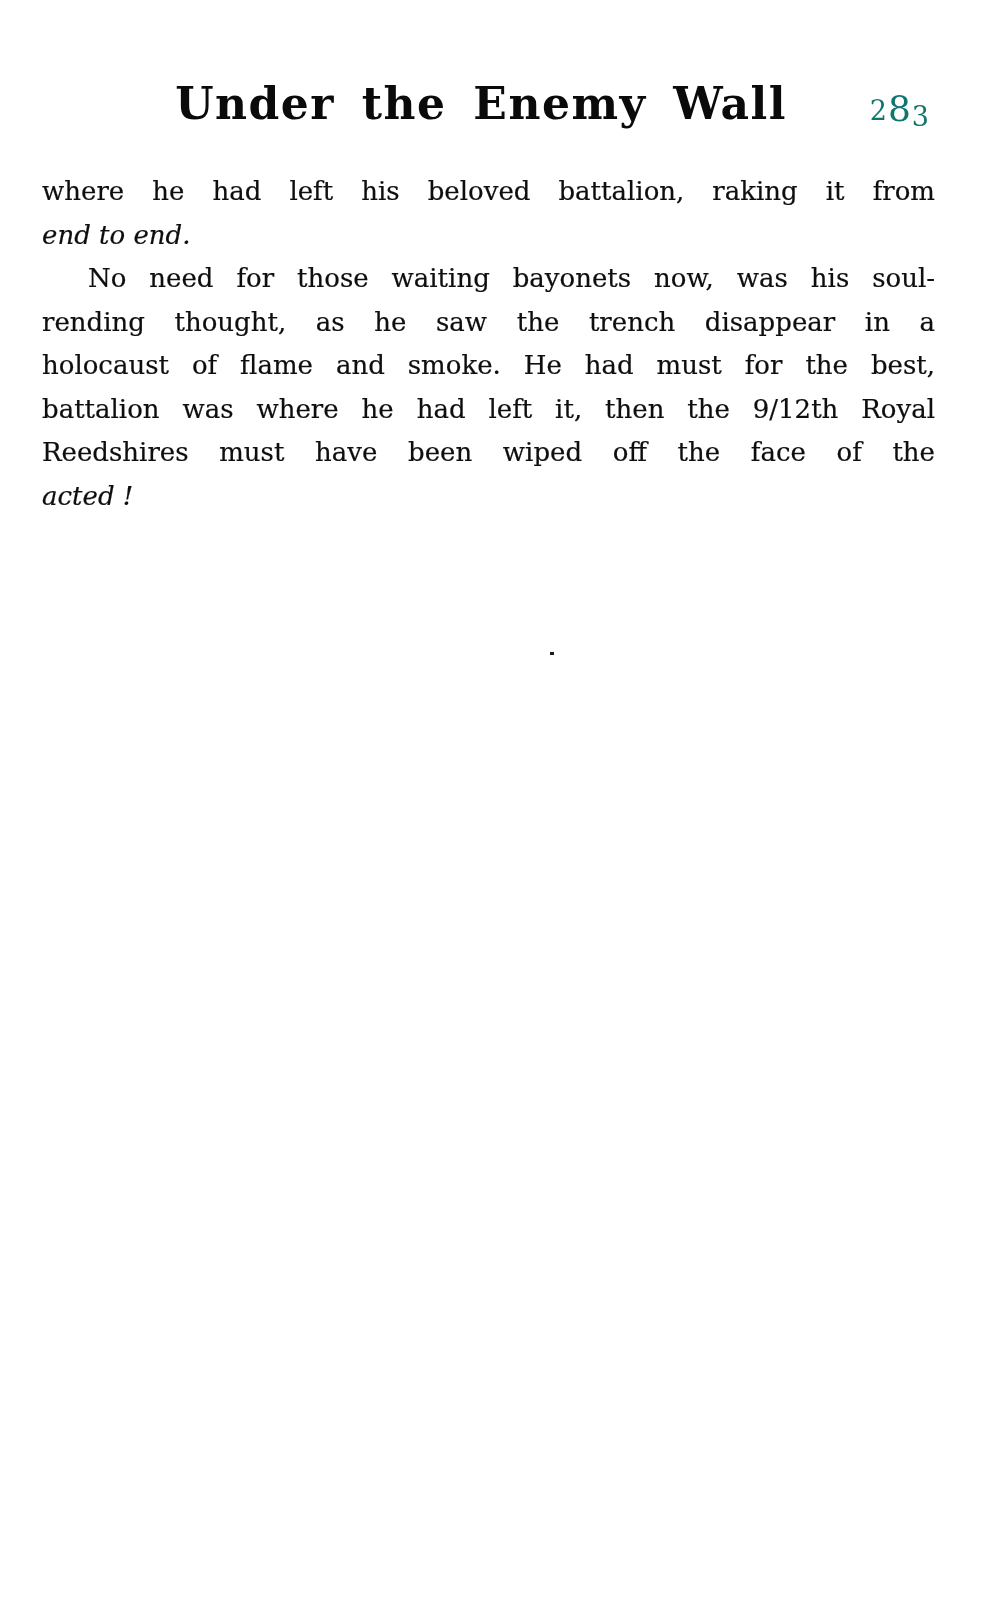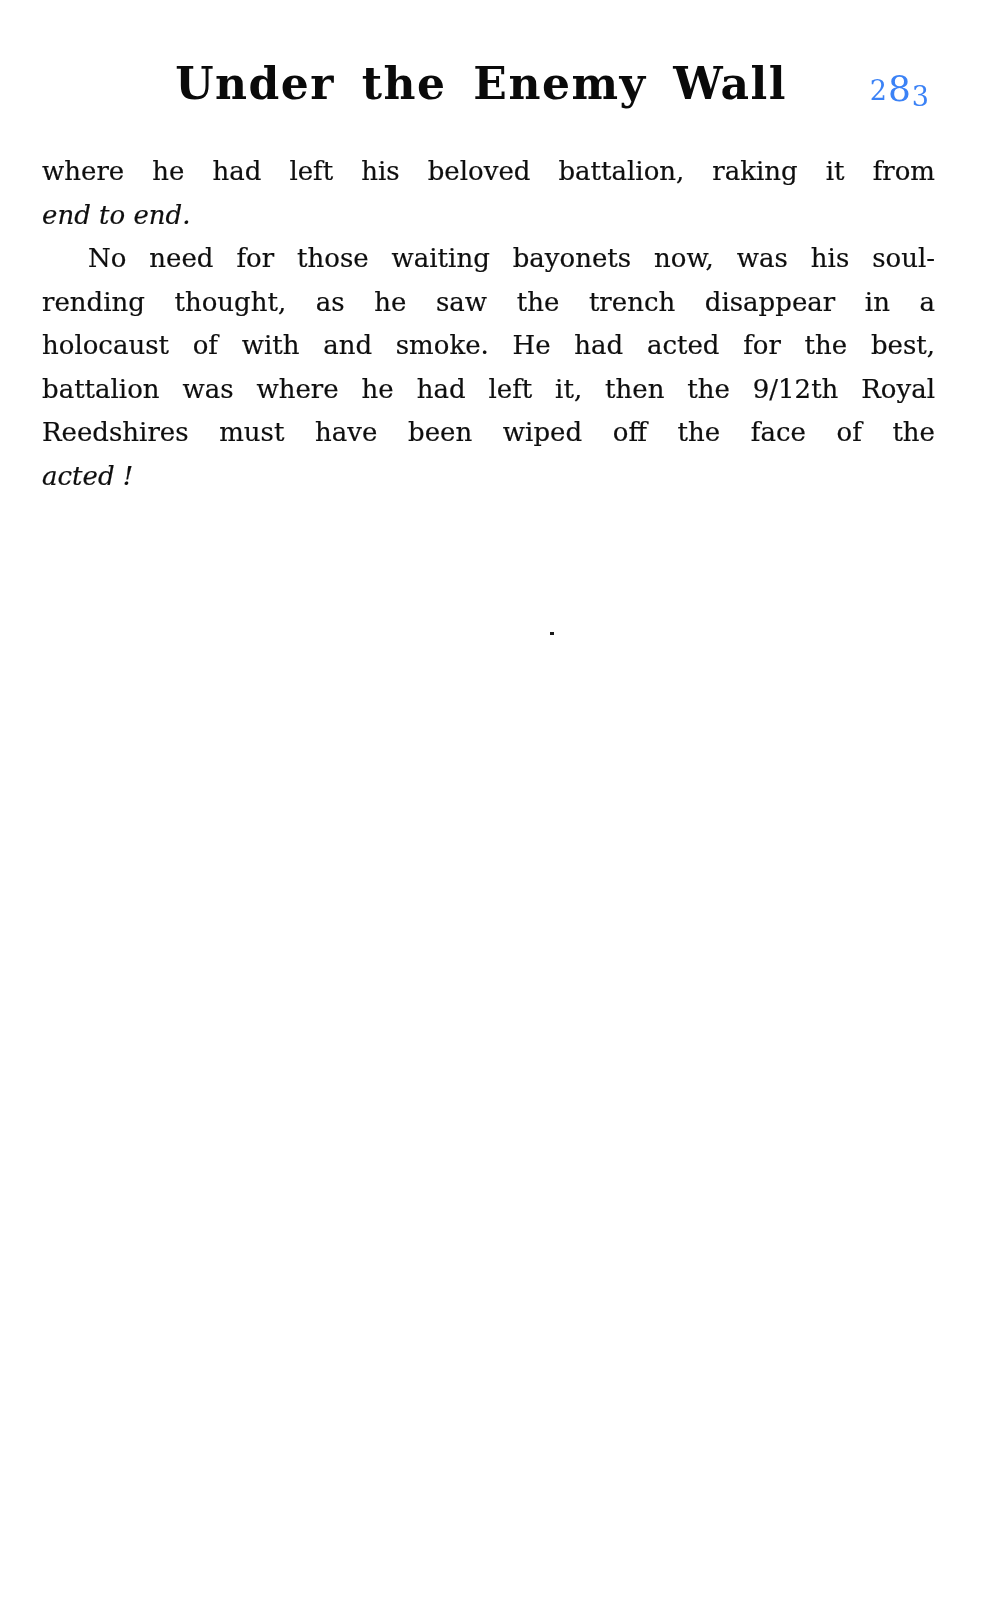--- a/index.html
+++ b/index.html
@@ -8,20 +8,21 @@
     background: #ffffff;
   }
   .book-page {
     position: relative;
     width: 1000px;
     height: 1557px;
     background: #ffffff;
     color: #0e0e0e;
     font-family: "DejaVu Serif", "Liberation Serif", serif;
     overflow: hidden;
+    margin-top: 20px;
   }
 
   
   .running-head {
     position: absolute;
     top: 58px;
     left: 0;
     width: 100%;
     height: 62px;
   }
@@ -37,21 +38,21 @@
     white-space: nowrap;
     color: #0a0a0a;
   }
   .page-number {
     position: absolute;
     right: 70px;
     top: 10px;
     font-size: 36px;
     letter-spacing: 1px;
     white-space: nowrap;
-    color: #3b82f6;
+    color: #0f766e;
   }
   
   .page-number .os-small {
     font-size: 27px;
     position: relative;
     top: -1px;
   }
   .page-number .os-full {
     font-size: 36px;
   }
@@ -109,21 +110,21 @@
   <div class="text-block">
 
     <div>
       <div class="line">where he had left his beloved battalion, raking it from</div>
       <div class="line last">end to end.</div>
     </div>
 
     <div>
       <div class="line indent">No need for those waiting bayonets now, was his soul-</div>
       <div class="line">rending thought, as he saw the trench disappear in a</div>
-      <div class="line">holocaust of with and smoke.  He had acted for the best,</div>
+      <div class="line">holocaust of flame and smoke.  He had must for the best,</div>
       <div class="line">battalion was where he had left it, then the 9/12th Royal</div>
       <div class="line">Reedshires must have been wiped off the face of the</div>
       <div class="line last">acted !</div>
     </div>
 
   </div>
 
   <div class="ink-speck"></div>
 
 </div>

